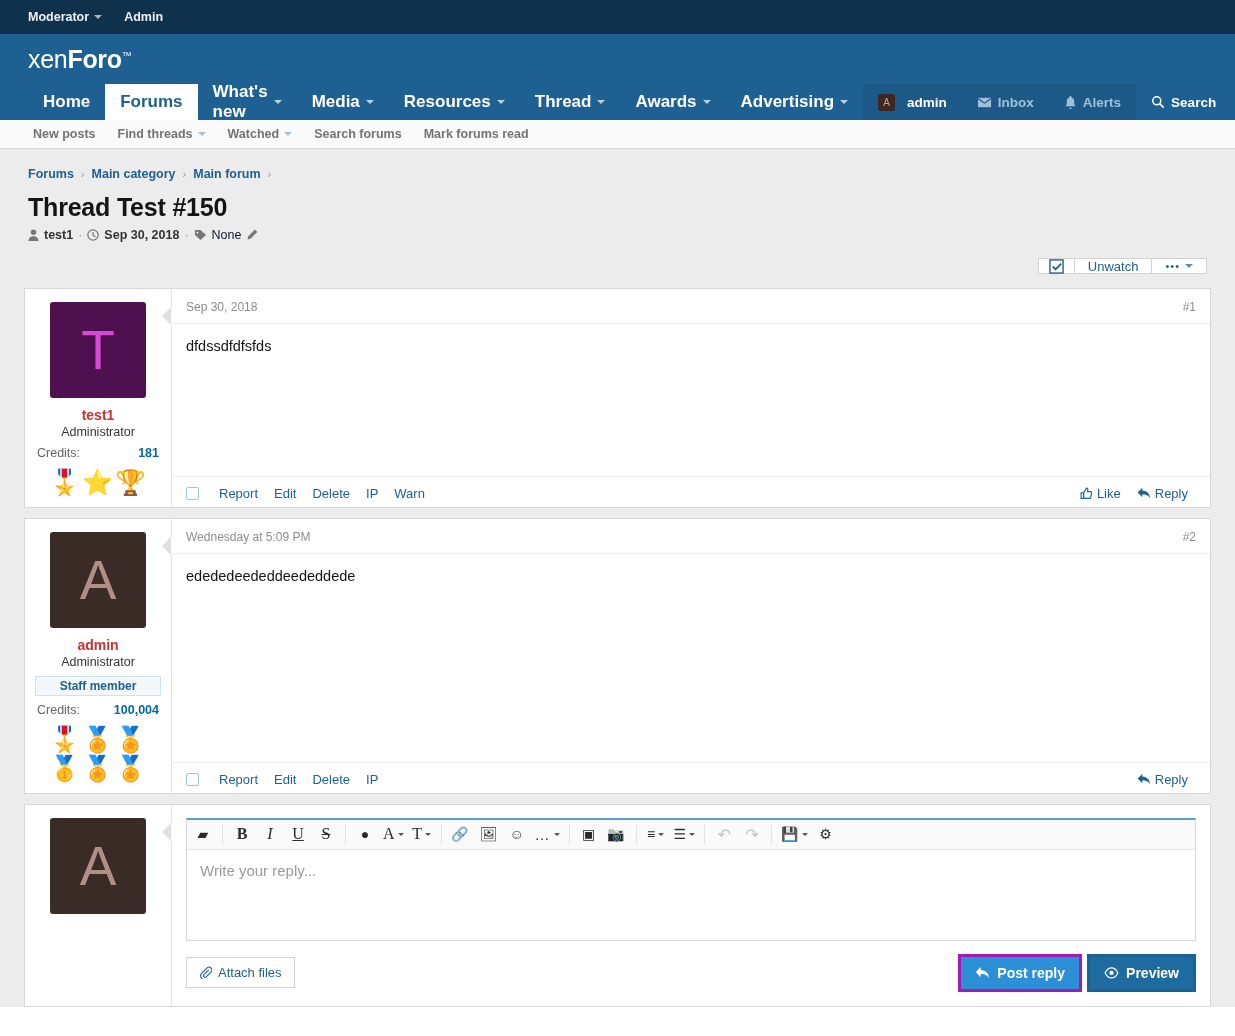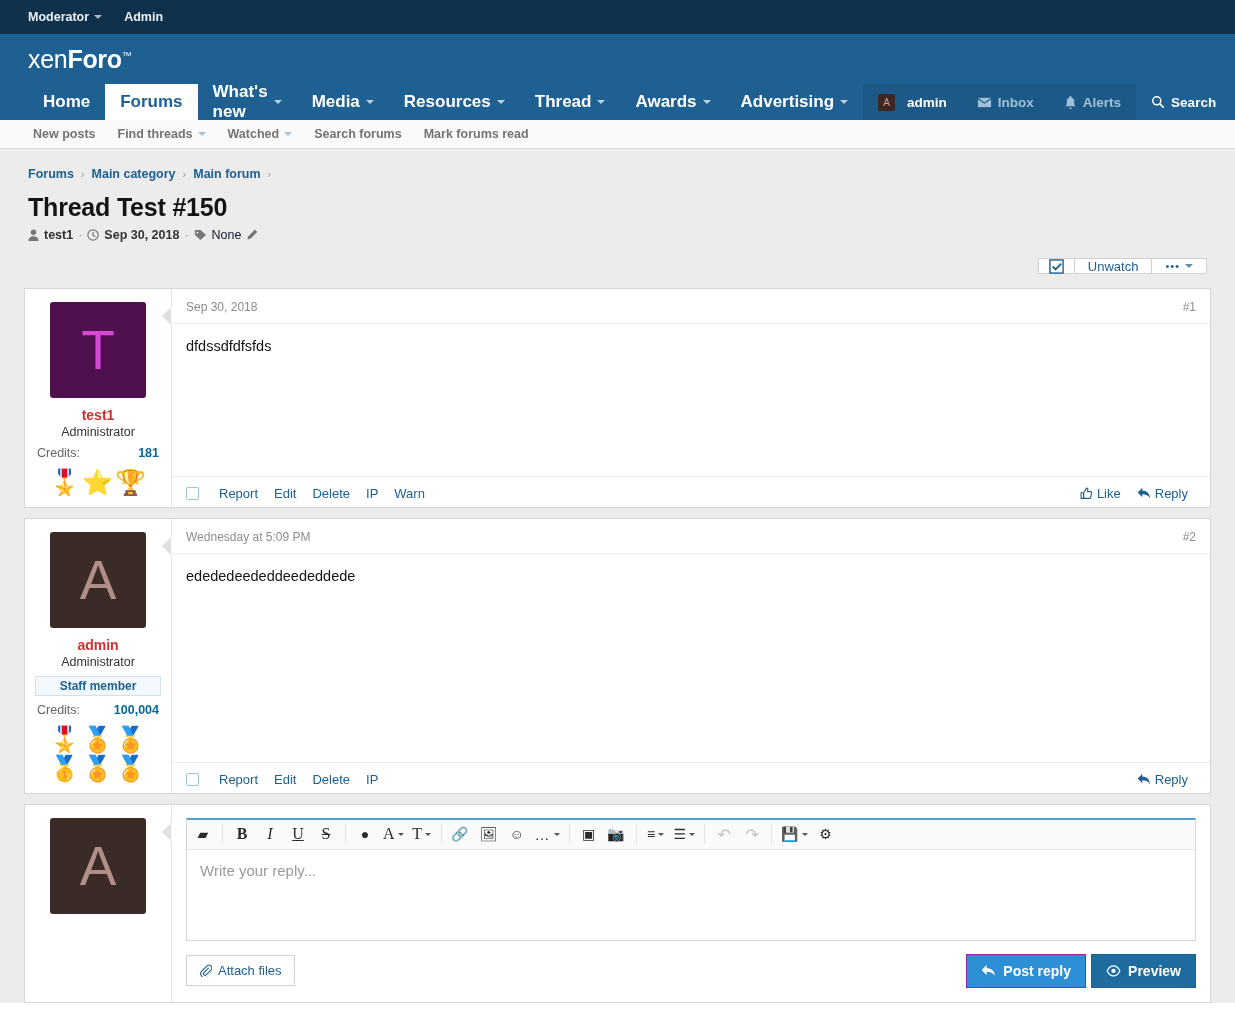--- a/index.html
+++ b/index.html
@@ -159,21 +159,21 @@
     border-top:3.5px solid #555; }
   .tb.dim { color:#c4c4c4; }
   .editorarea { height:90px; padding:12px 13px; color:#9a9a9a; font-size:15px; background:#fff;}
   .replyfoot { display:flex; align-items:center; margin-top:13px; }
   .attach {
     border:1px solid #d2d2d2; background:#fff; color:#1e6091;
     font-size:13px; padding:7px 12px; display:flex; align-items:center; gap:6px; cursor:pointer;
   }
   .replyfoot .right { margin-left:auto; display:flex; gap:5px; }
   .btn-primary {
-    background:#2d8fd5; color:#fff; border:1px solid #a21caf;
+    background:#2d8fd5; color:#fff; border:3px solid #a21caf;
     font-size:14px; font-weight:bold; padding:8px 14px;
     display:flex; align-items:center; gap:7px; cursor:pointer;
   }
   .btn-dark { background:#1e6ba0; border-color:#1b6294; }
   svg { display:block; }
 </style>
 </head>
 <body>
 
 <div class="topbar">

